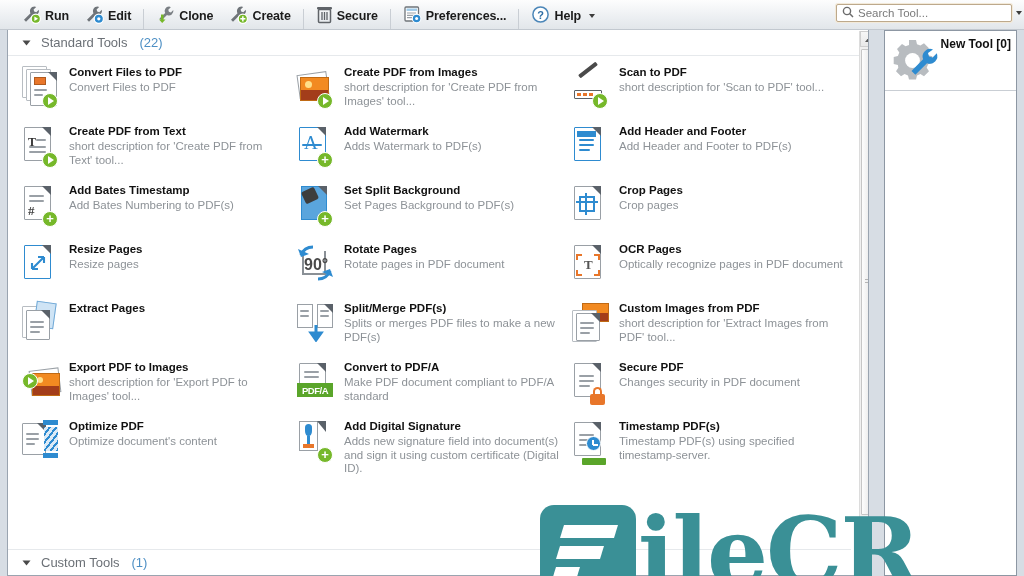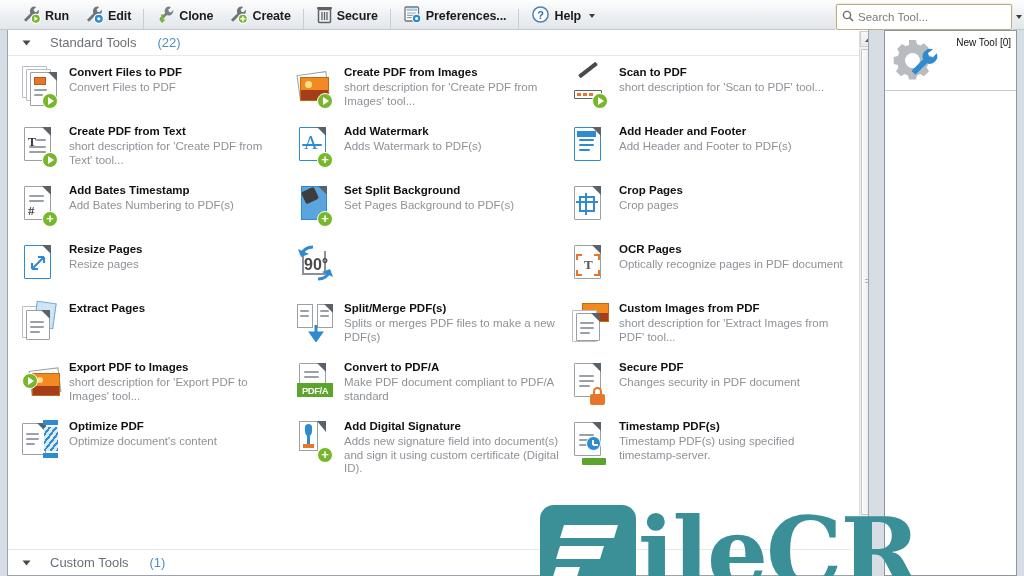--- a/index.html
+++ b/index.html
@@ -25,39 +25,39 @@
     border:1px solid transparent; border-radius:2px;
   }
   .tbtn .lbl{ font-size:12.5px; font-weight:bold; color:#1b1b1b; letter-spacing:-.1px;}
   .tsep{ width:1px; height:20px; background:#c9ced4; margin:0 4px; }
   .caret-sm{
     width:0;height:0;border-left:3.5px solid transparent;border-right:3.5px solid transparent;
     border-top:4px solid #3c3c3c; margin-left:4px;
   }
   
   #searchwrap{
-    position:absolute; right:12px; top:4px; width:176px; height:26px;
+    position:absolute; right:12px; top:4px; width:176px; height:18px;
     background:#fff; border:1px solid #bda98c; border-radius:2px;
     box-shadow:0 0 0 1px #f3ead9; display:flex; align-items:center; padding:0 5px;
   }
   #searchwrap input{
     flex:1; border:0; outline:none; font-size:11.5px; font-family:inherit;
     color:#6d6d6d; background:transparent; padding-left:4px;
   }
   #searchwrap input::placeholder{ color:#7a7a7a; }
 
   
   #stage{ position:absolute; left:0; top:30px; width:1024px; height:546px; background:#d7dde4; }
   #toolsPanel{
     position:absolute; left:7px; top:0px; width:862px; height:546px;
     background:#fff; border:1px solid #9aa4b0; border-top:none;
     overflow:hidden;
   }
   .secthead{
-    height:26px; display:flex; align-items:center; gap:21px; padding-left:16px;
+    height:26px; display:flex; align-items:center; gap:12px; padding-left:16px;
     border-bottom:1px solid #e6e9ec; background:#fff;
   }
   .secthead .tri{
     width:0;height:0;border-left:5px solid #4a4a4a;
     border-top:4px solid transparent;border-bottom:4px solid transparent;
     transform:rotate(90deg);
   }
   .secthead .stitle{ font-size:13px; color:#6b7076; }
   .secthead .scount{ font-size:13px; color:#4d8fc4; }
 
@@ -90,21 +90,21 @@
 
   
   #rightPanel{
     position:absolute; left:884px; top:0; width:133px; height:546px;
     background:#fff; border:1px solid #8d97a3;
   }
   #newToolCard{
     height:60px; border-bottom:1px solid #c9ced4; position:relative;
     display:flex; align-items:center; padding:0 6px;
   }
-  #newToolCard .ntlabel{ position:absolute; right:5px; top:6px; font-size:10px; font-weight:normal; color:#111; }
+  #newToolCard .ntlabel{ position:absolute; right:5px; top:6px; font-size:12px; font-weight:bold; color:#111; }
 
   
   #vscroll{
     position:absolute; left:851px; top:1px; width:17px; height:544px;
     background:#f0f0f0; border-left:1px solid #dcdcdc;
   }
   #vscroll .arrowbtn{
     height:16px; width:17px; background:linear-gradient(#f7f7f7,#e9e9e9);
     border:1px solid #cfcfcf; display:flex;align-items:center;justify-content:center;
   }
@@ -416,20 +416,24 @@
             <div class="ticon">
               <div style="position:absolute;left:5px;top:8px;width:24px;height:24px;border:2px solid #8a9096;border-top:none"></div>
               <div style="position:absolute;left:7px;top:13px;font-size:16px;font-weight:bold;color:#4a4a4a">90°</div>
               <svg style="position:absolute;left:0;top:0" width="38" height="40" viewBox="0 0 38 40">
                 <path d="M4 12a13 13 0 0 1 12-8" stroke="#2e8bd0" stroke-width="3.2" fill="none"></path>
                 <path d="M1 6l3 8 8-3z" fill="#2e8bd0"></path>
                 <path d="M33 28a13 13 0 0 1-12 8" stroke="#2e8bd0" stroke-width="3.2" fill="none"></path>
                 <path d="M36 34l-3-8-8 3z" fill="#2e8bd0"></path>
               </svg>
             </div>
+            <div class="tmeta">
+              <div class="tname">Rotate Pages</div>
+              <div class="tdesc">Rotate pages in PDF document</div>
+            </div>
           </div>
           <div class="tool">
             <div class="ticon">
               <div class="page">
                 <div class="fold"></div>
               </div>
               <div style="position:absolute;left:12px;top:14px;font-size:13px;font-weight:bold;color:#555;font-family:'Liberation Serif',serif">T</div>
               <svg style="position:absolute;left:4px;top:11px" width="24" height="22" viewBox="0 0 24 22">
                 <path d="M1 6V1h5M18 1h5v5M23 16v5h-5M6 21H1v-5" stroke="#e8762a" stroke-width="2" fill="none"></path>
               </svg>

